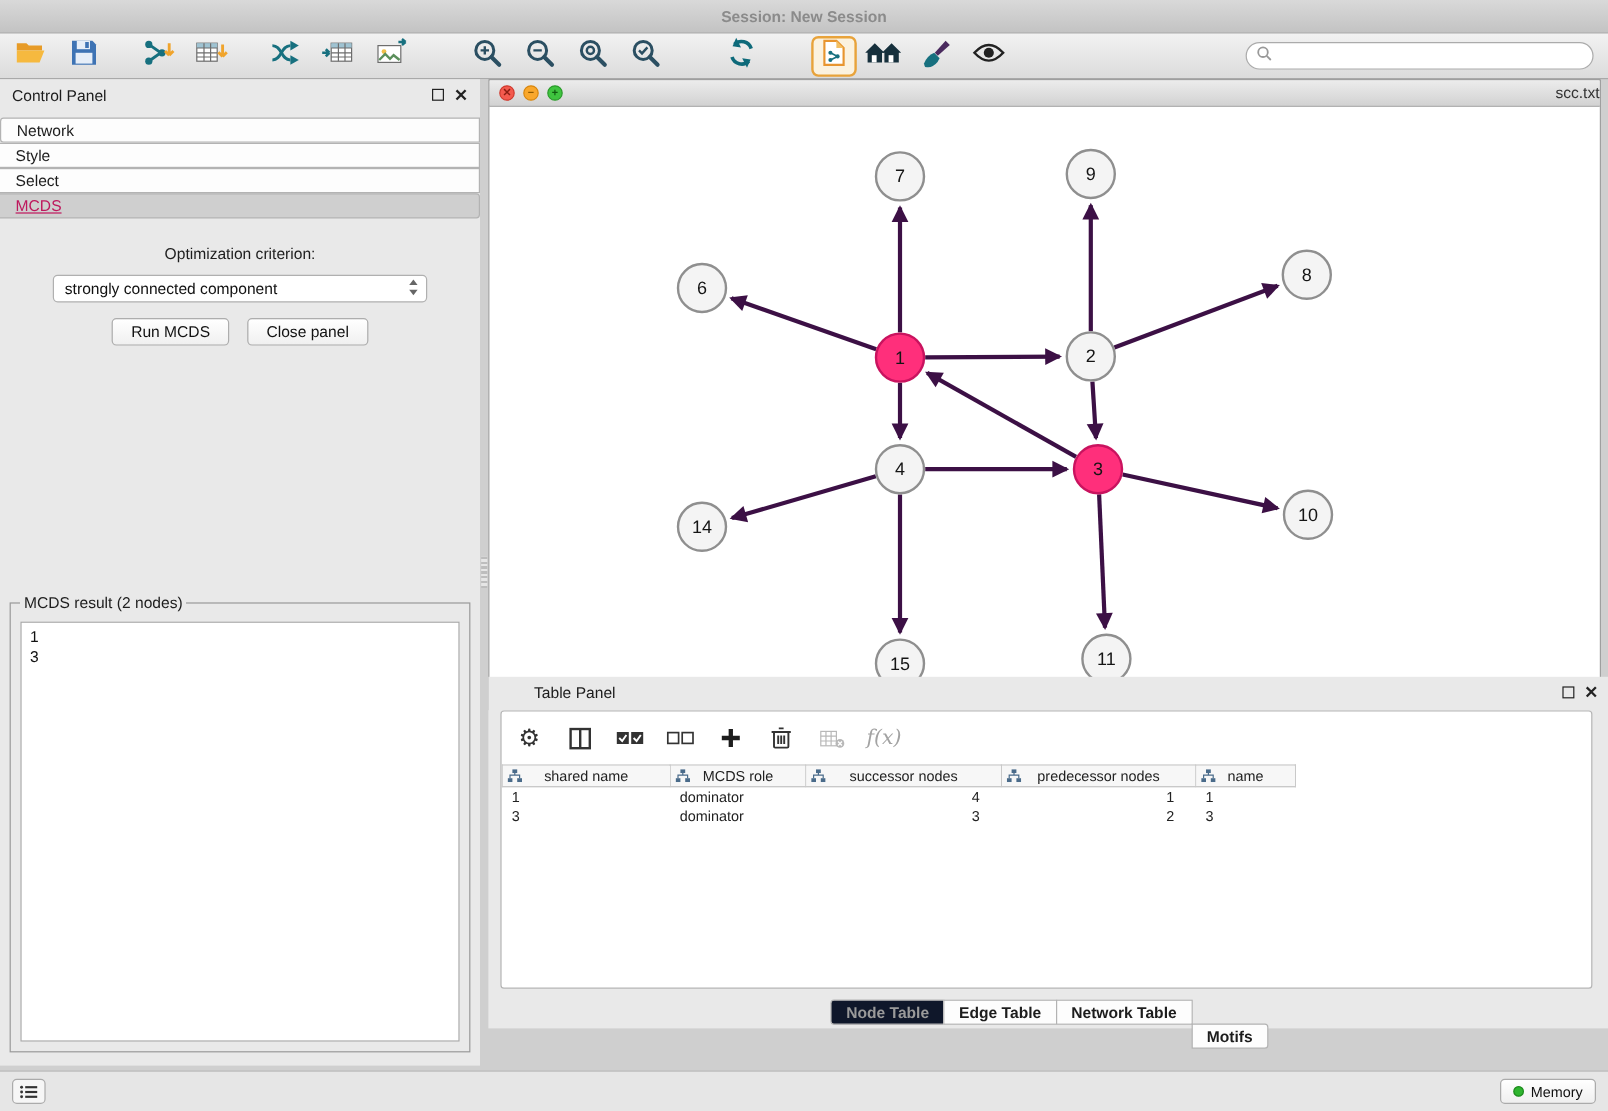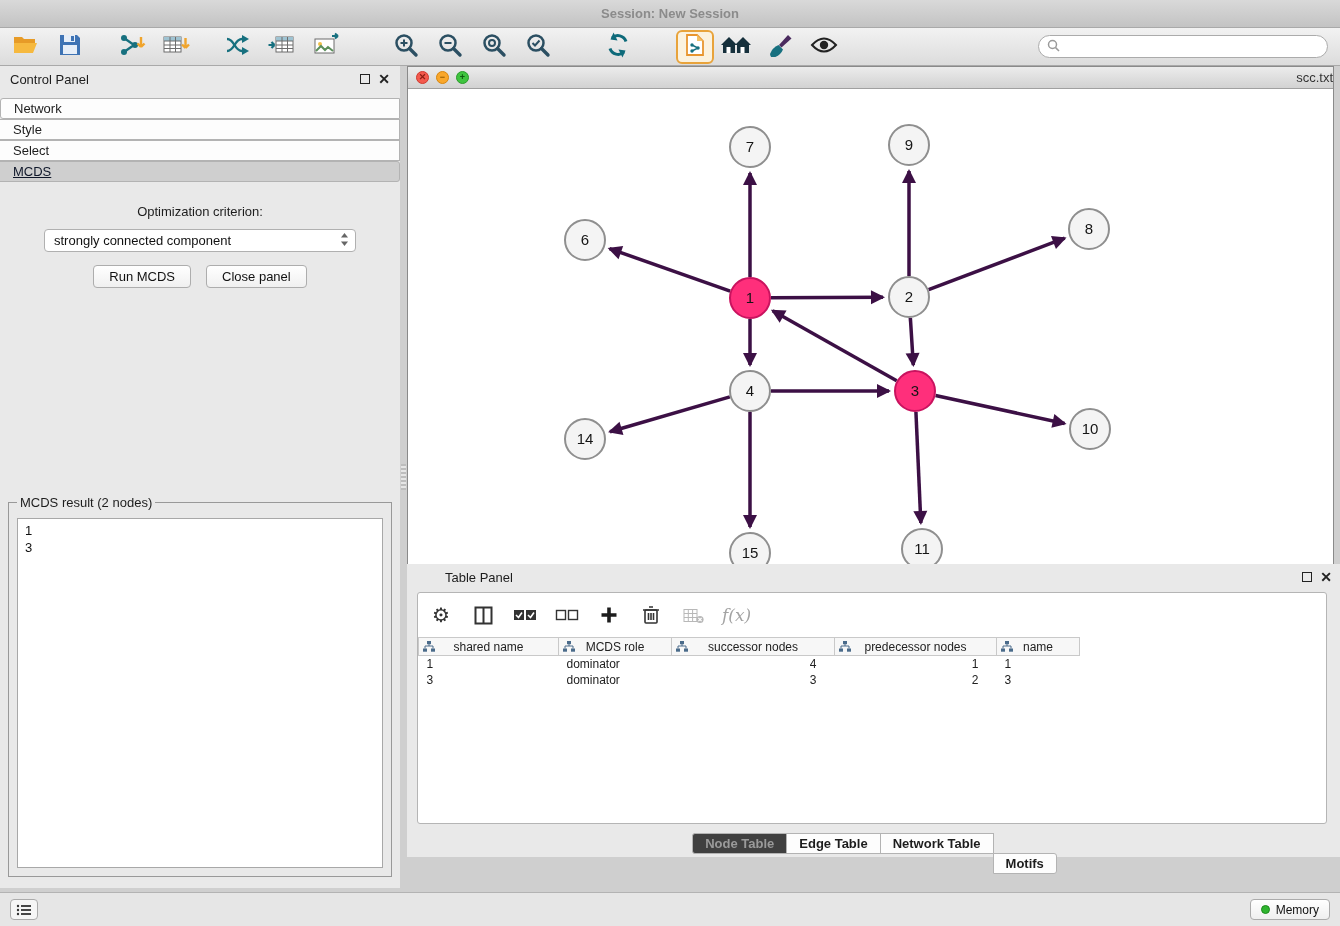--- a/index.html
+++ b/index.html
@@ -28,21 +28,21 @@
   .float-btn { width:10px; height:10px; border:1.5px solid #222; }
   .close-btn { font-size:14px; font-weight:bold; color:#222; line-height:10px; }
 
   
   .control-panel { position:absolute; left:0; top:66px; width:400px; height:822px; background:#e9e9e9; }
   .cp-tabs { display:flex; justify-content:center; margin-top:6px;flex-direction:column; }
   .cp-tab { height:21px; padding:0 13px; display:flex; align-items:center; font-size:13px; color:#1d1d1d;
     background:#fdfdfd; border:1px solid #b3b3b3; margin-left:-1px; }
   .cp-tab.first { border-radius:3px 0 0 3px; margin-left:0; }
   .cp-tab.last { border-radius:0 3px 3px 0; }
-  .cp-tab.active { background:#cfcfcf; color:#0f172a;text-decoration:underline; }
+  .cp-tab.active { background:#cfcfcf; color:#be185d;text-decoration:underline; }
   .opt-label { text-align:center; font-size:13px; color:#1d1d1d; margin-top:22px; }
   .dropdown { margin:10px auto 0; width:312px; height:23px; background:#fff; border:1px solid #b0b0b0;
     border-radius:4px; display:flex; align-items:center; padding:0 6px 0 9px; font-size:13px; color:#111; }
   .dropdown .dd-label { flex:1; }
   .btn-row { display:flex; justify-content:center; gap:15px; margin-top:13px; }
   .push-btn { height:23px; padding:0 15px; background:linear-gradient(#ffffff,#f0f0f0); border:1px solid #adadad;
     border-radius:4px; font-size:13px; color:#111; display:flex; align-items:center; }
   .result-box { position:absolute; left:8px; top:429px; width:384px; height:382px;
     border:1px solid #999; background:#e9e9e9; padding:8px; }
   .result-box legend { font-size:13px; color:#1d1d1d; padding:0 3px; }
@@ -84,21 +84,21 @@
   .tp-table th { height:18px; background:#f7f7f7; border:1px solid #c9c9c9; font-size:12px; font-weight:normal;
     color:#222; position:relative; text-align:center; }
   .tp-table th .hicon { position:absolute; left:4px; top:3px; }
   .tp-table td { height:16px; font-size:12px; color:#222; padding:0 8px; border:none; }
   .tp-table td.num { text-align:right; padding-right:18px; }
   .tp-tabs { position:absolute; left:0; right:0; top:269px; display:flex; justify-content:center; }
   .tp-tab { height:21px; padding:0 12px; display:flex; align-items:center; font-size:13px; font-weight:bold;
     color:#1d1d1d; background:#fdfdfd; border:1px solid #b3b3b3; margin-left:-1px; }
   .tp-tab.first { border-radius:3px 0 0 3px; margin-left:0; }
   .tp-tab.last { border-radius:0 3px 3px 0;margin-top:20px; }
-  .tp-tab.active { background:#404040; color:#9a9a9a;text-align:right; }
+  .tp-tab.active { background:#0f172a; color:#9a9a9a;text-align:right; }
 
   
   .statusbar { position:absolute; left:0; top:892px; width:1340px; height:34px; background:#e6e6e6;
     border-top:1px solid #b3b3b3; }
   .sb-left-btn { position:absolute; left:10px; top:6px; width:28px; height:21px; background:#f6f6f6;
     border:1px solid #ababab; border-radius:4px; display:flex; align-items:center; justify-content:center; }
   .memory-btn { position:absolute; right:10px; top:6px; height:21px; padding:0 10px;
     background:linear-gradient(#ffffff,#efefef); border:1px solid #ababab; border-radius:4px;
     display:flex; align-items:center; gap:6px; font-size:12px; color:#111; }
   .mem-dot { width:9px; height:9px; border-radius:50%; background:#2fb52f; border:1px solid #1c8a1c; }

